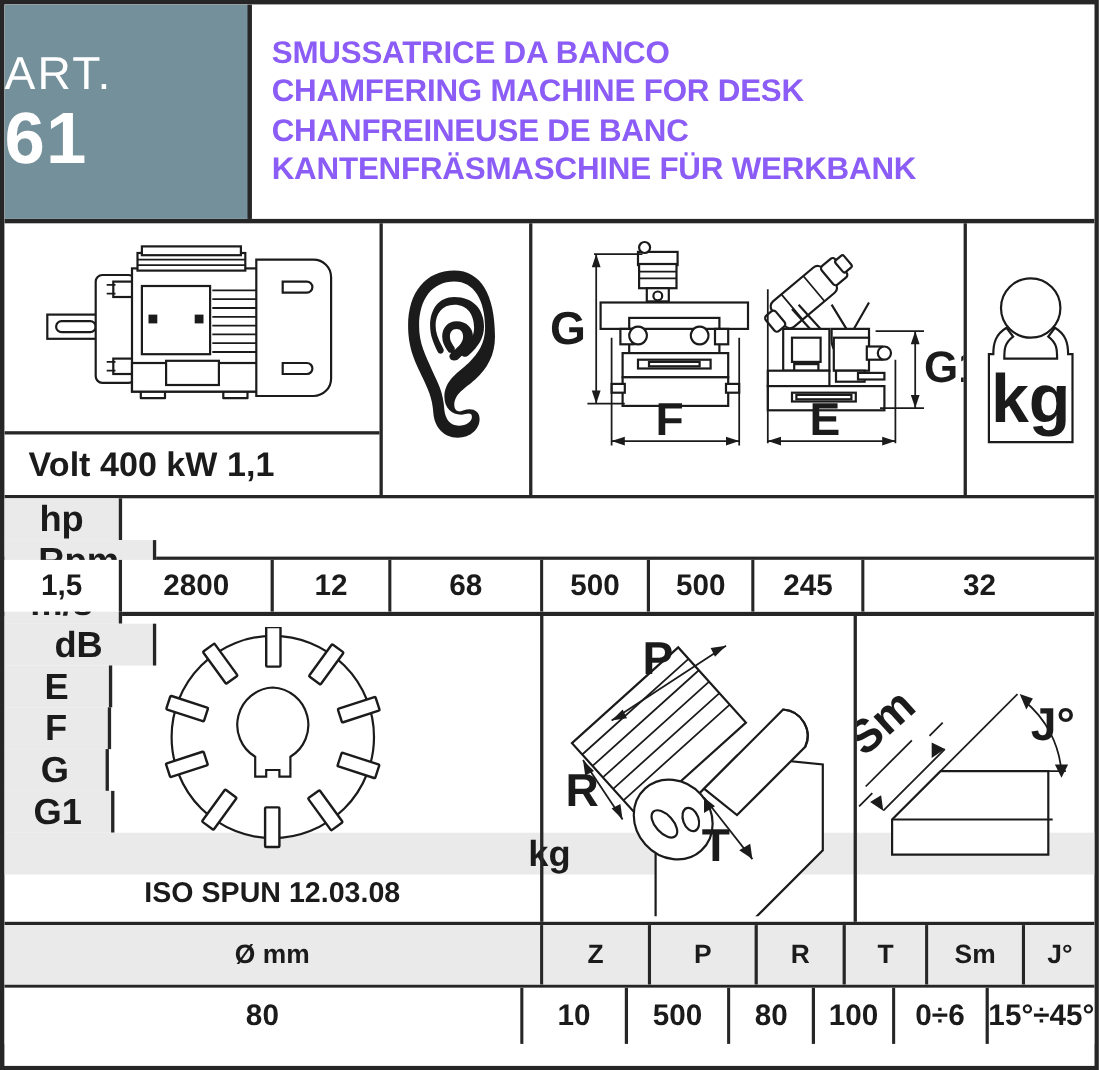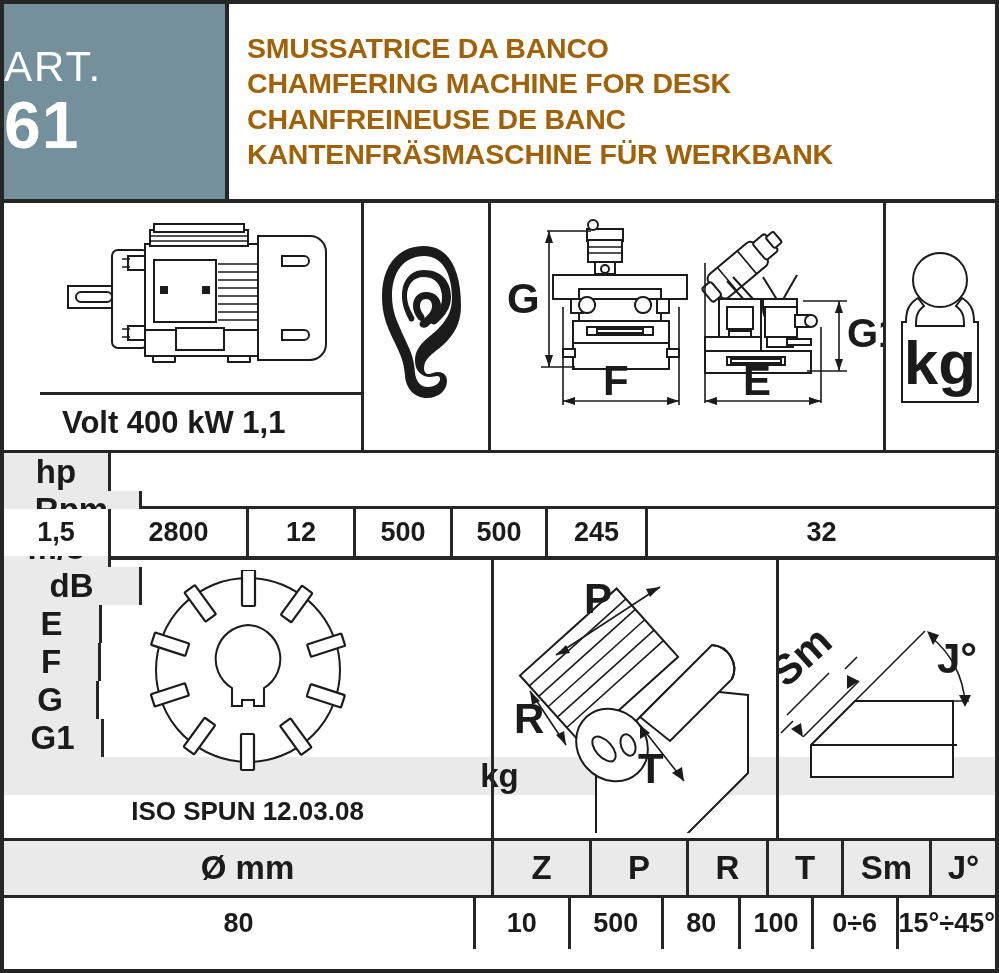--- a/index.html
+++ b/index.html
@@ -18,28 +18,28 @@
 
   
   #header{display:flex;height:199px;border-bottom:4px solid #262626;box-sizing:border-box;}
   #artbox{width:225px;background:#74909a;border-right:4px solid #262626;
           box-sizing:border-box;display:flex;flex-direction:column;
           align-items:flex-start;justify-content:center;color:#fff;}
   #art-label{font-size:42px;letter-spacing:2px;font-weight:400;line-height:1;margin-bottom:4px;}
   #art-number{font-size:66px;font-weight:bold;line-height:1;letter-spacing:1px;}
   #titles{flex:1;display:flex;flex-direction:column;justify-content:center;
           padding-left:18px;box-sizing:border-box;}
-  .title-line{font-size:28.5px;font-weight:bold;color:#a16207;line-height:1.24;
+  .title-line{font-size:28.5px;font-weight:bold;color:#8b5cf6;line-height:1.24;
               letter-spacing:-0.2px;white-space:nowrap;}
 
   
   #iconband{display:flex;height:250px;border-bottom:3px solid #262626;box-sizing:border-box;}
   .iband-cell{box-sizing:border-box;border-right:3px solid #262626;position:relative;}
   .iband-cell:last-child{border-right:none;}
-  #motorcell{width:352px;display:flex;flex-direction:column;margin-left:36px;}
+  #motorcell{width:352px;display:flex;flex-direction:column;}
   #motorart{flex:1;display:flex;align-items:center;justify-content:center;}
   #voltline{height:58px;border-top:3px solid #262626;box-sizing:border-box;
             display:flex;align-items:center;padding-left:22px;
             font-size:31px;font-weight:bold;color:#1b1b1b;}
   #earcell{width:138px;display:flex;align-items:center;justify-content:center;}
   #dimcell{flex:1;display:flex;align-items:center;justify-content:center;}
   #kgcell{width:119px;display:flex;align-items:center;justify-content:center;}
 
   
   #spec1-hdr{height:56px;border-bottom:3px solid #262626;box-sizing:border-box;flex-direction:column;}
@@ -54,21 +54,21 @@
   #isoart{flex:1;display:flex;align-items:center;justify-content:center;}
   #isolabel{height:46px;display:flex;align-items:center;justify-content:center;
             font-size:26px;font-weight:bold;color:#1b1b1b;padding-bottom:4px;}
   #prtcell{width:285px;box-sizing:border-box;border-right:3px solid #262626;
            display:flex;align-items:center;justify-content:center;}
   #smjcell{flex:1;display:flex;align-items:center;justify-content:center;}
 
   
   #spec2-hdr{height:57px;border-bottom:3px solid #262626;box-sizing:border-box;}
   #spec2-val{height:51px;box-sizing:border-box;}
-  #spec2-hdr .cellbox{font-size:33px;}
+  #spec2-hdr .cellbox{font-size:24px;}
   #spec2-val .cellbox{font-size:27px;}
 
   svg{display:block;}
   .ln{fill:none;stroke:#1b1b1b;stroke-width:2;stroke-linejoin:round;}
   .ln-t{fill:none;stroke:#1b1b1b;stroke-width:1.6;}
   .fillw{fill:#fff;stroke:#1b1b1b;stroke-width:2;}
   .dimtxt{font-family:"Liberation Sans",sans-serif;font-weight:bold;fill:#1b1b1b;}
 </style>
 </head>
 <body>
@@ -238,20 +238,21 @@
     <div class="cellbox hdr" style="width:98px">E</div>
     <div class="cellbox hdr" style="width:97px">F</div>
     <div class="cellbox hdr" style="width:95px">G</div>
     <div class="cellbox hdr" style="width:100px">G1</div>
     <div class="cellbox hdr" style="flex:1">kg</div>
   </div>
   <div class="row" id="spec1-val">
     <div class="cellbox val" style="width:107px">1,5</div>
     <div class="cellbox val" style="width:138px">2800</div>
     <div class="cellbox val" style="width:107px">12</div>
+    <div class="cellbox val" style="width:138px">68</div>
     <div class="cellbox val" style="width:97px">500</div>
     <div class="cellbox val" style="width:95px">500</div>
     <div class="cellbox val" style="width:100px">245</div>
     <div class="cellbox val" style="flex:1">32</div>
   </div>
 
   <div id="drawband">
 
     <div id="isocell">
       <div id="isoart">

